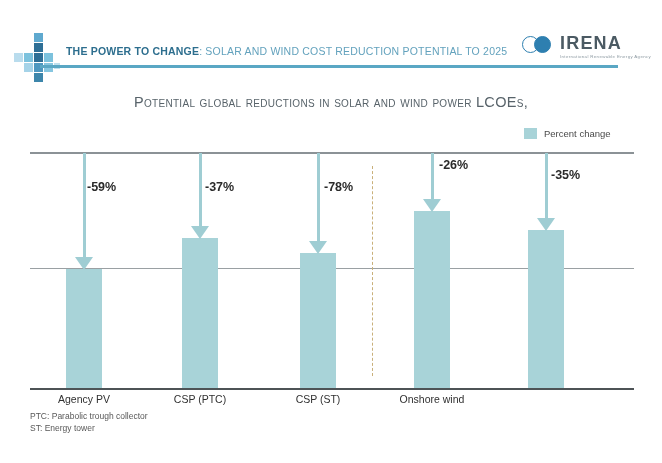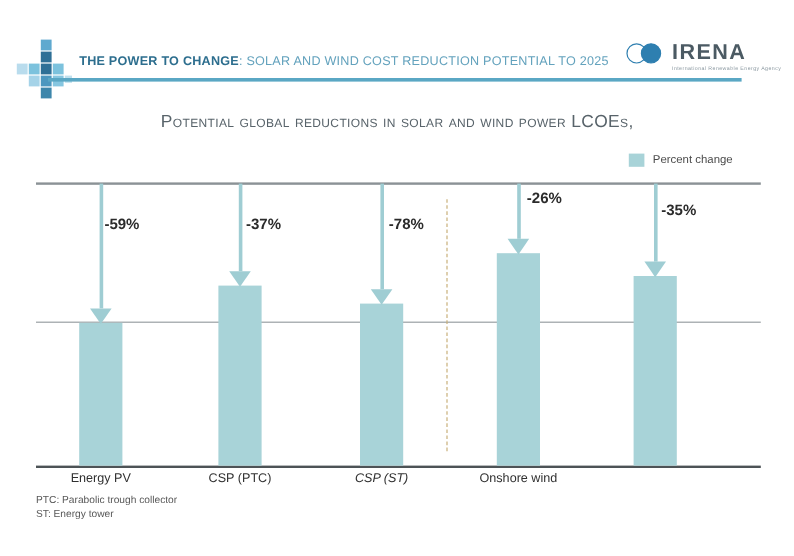--- a/index.html
+++ b/index.html
@@ -191,22 +191,22 @@
       <div class="arrow-head" style="left: 393px; top: 59px;"></div>
       <div class="bar-pct" style="left: 409px; top: 18px;">-26%</div>
       <div class="bar" style="left: 498px; top: 90px; height: 158px;"></div>
       <div class="arrow-stem" style="left: 514.5px; top: 13px; height: 65px;"></div>
       <div class="arrow-head" style="left: 507px; top: 78px;"></div>
       <div class="bar-pct" style="left: 521px; top: 28px;">-35%</div>
     </div>
 </div>
 
 <div id="xlabels">
-    <div class="xlab" style="left: -11px;">Energy PV</div>
+    <div class="xlab" style="left: -11px;">Agency PV</div>
     <div class="xlab" style="left: 105px;">CSP (PTC)</div>
-    <div class="xlab" style="left: 223px; font-style: italic;">CSP (ST)</div>
+    <div class="xlab" style="left: 223px;">CSP (ST)</div>
     <div class="xlab" style="left: 337px;">Onshore wind</div>
   </div>
 
 <div id="footnotes">
   <div>PTC: Parabolic trough collector</div>
   <div>ST: Energy tower</div>
 </div>
 
 </body></html>

